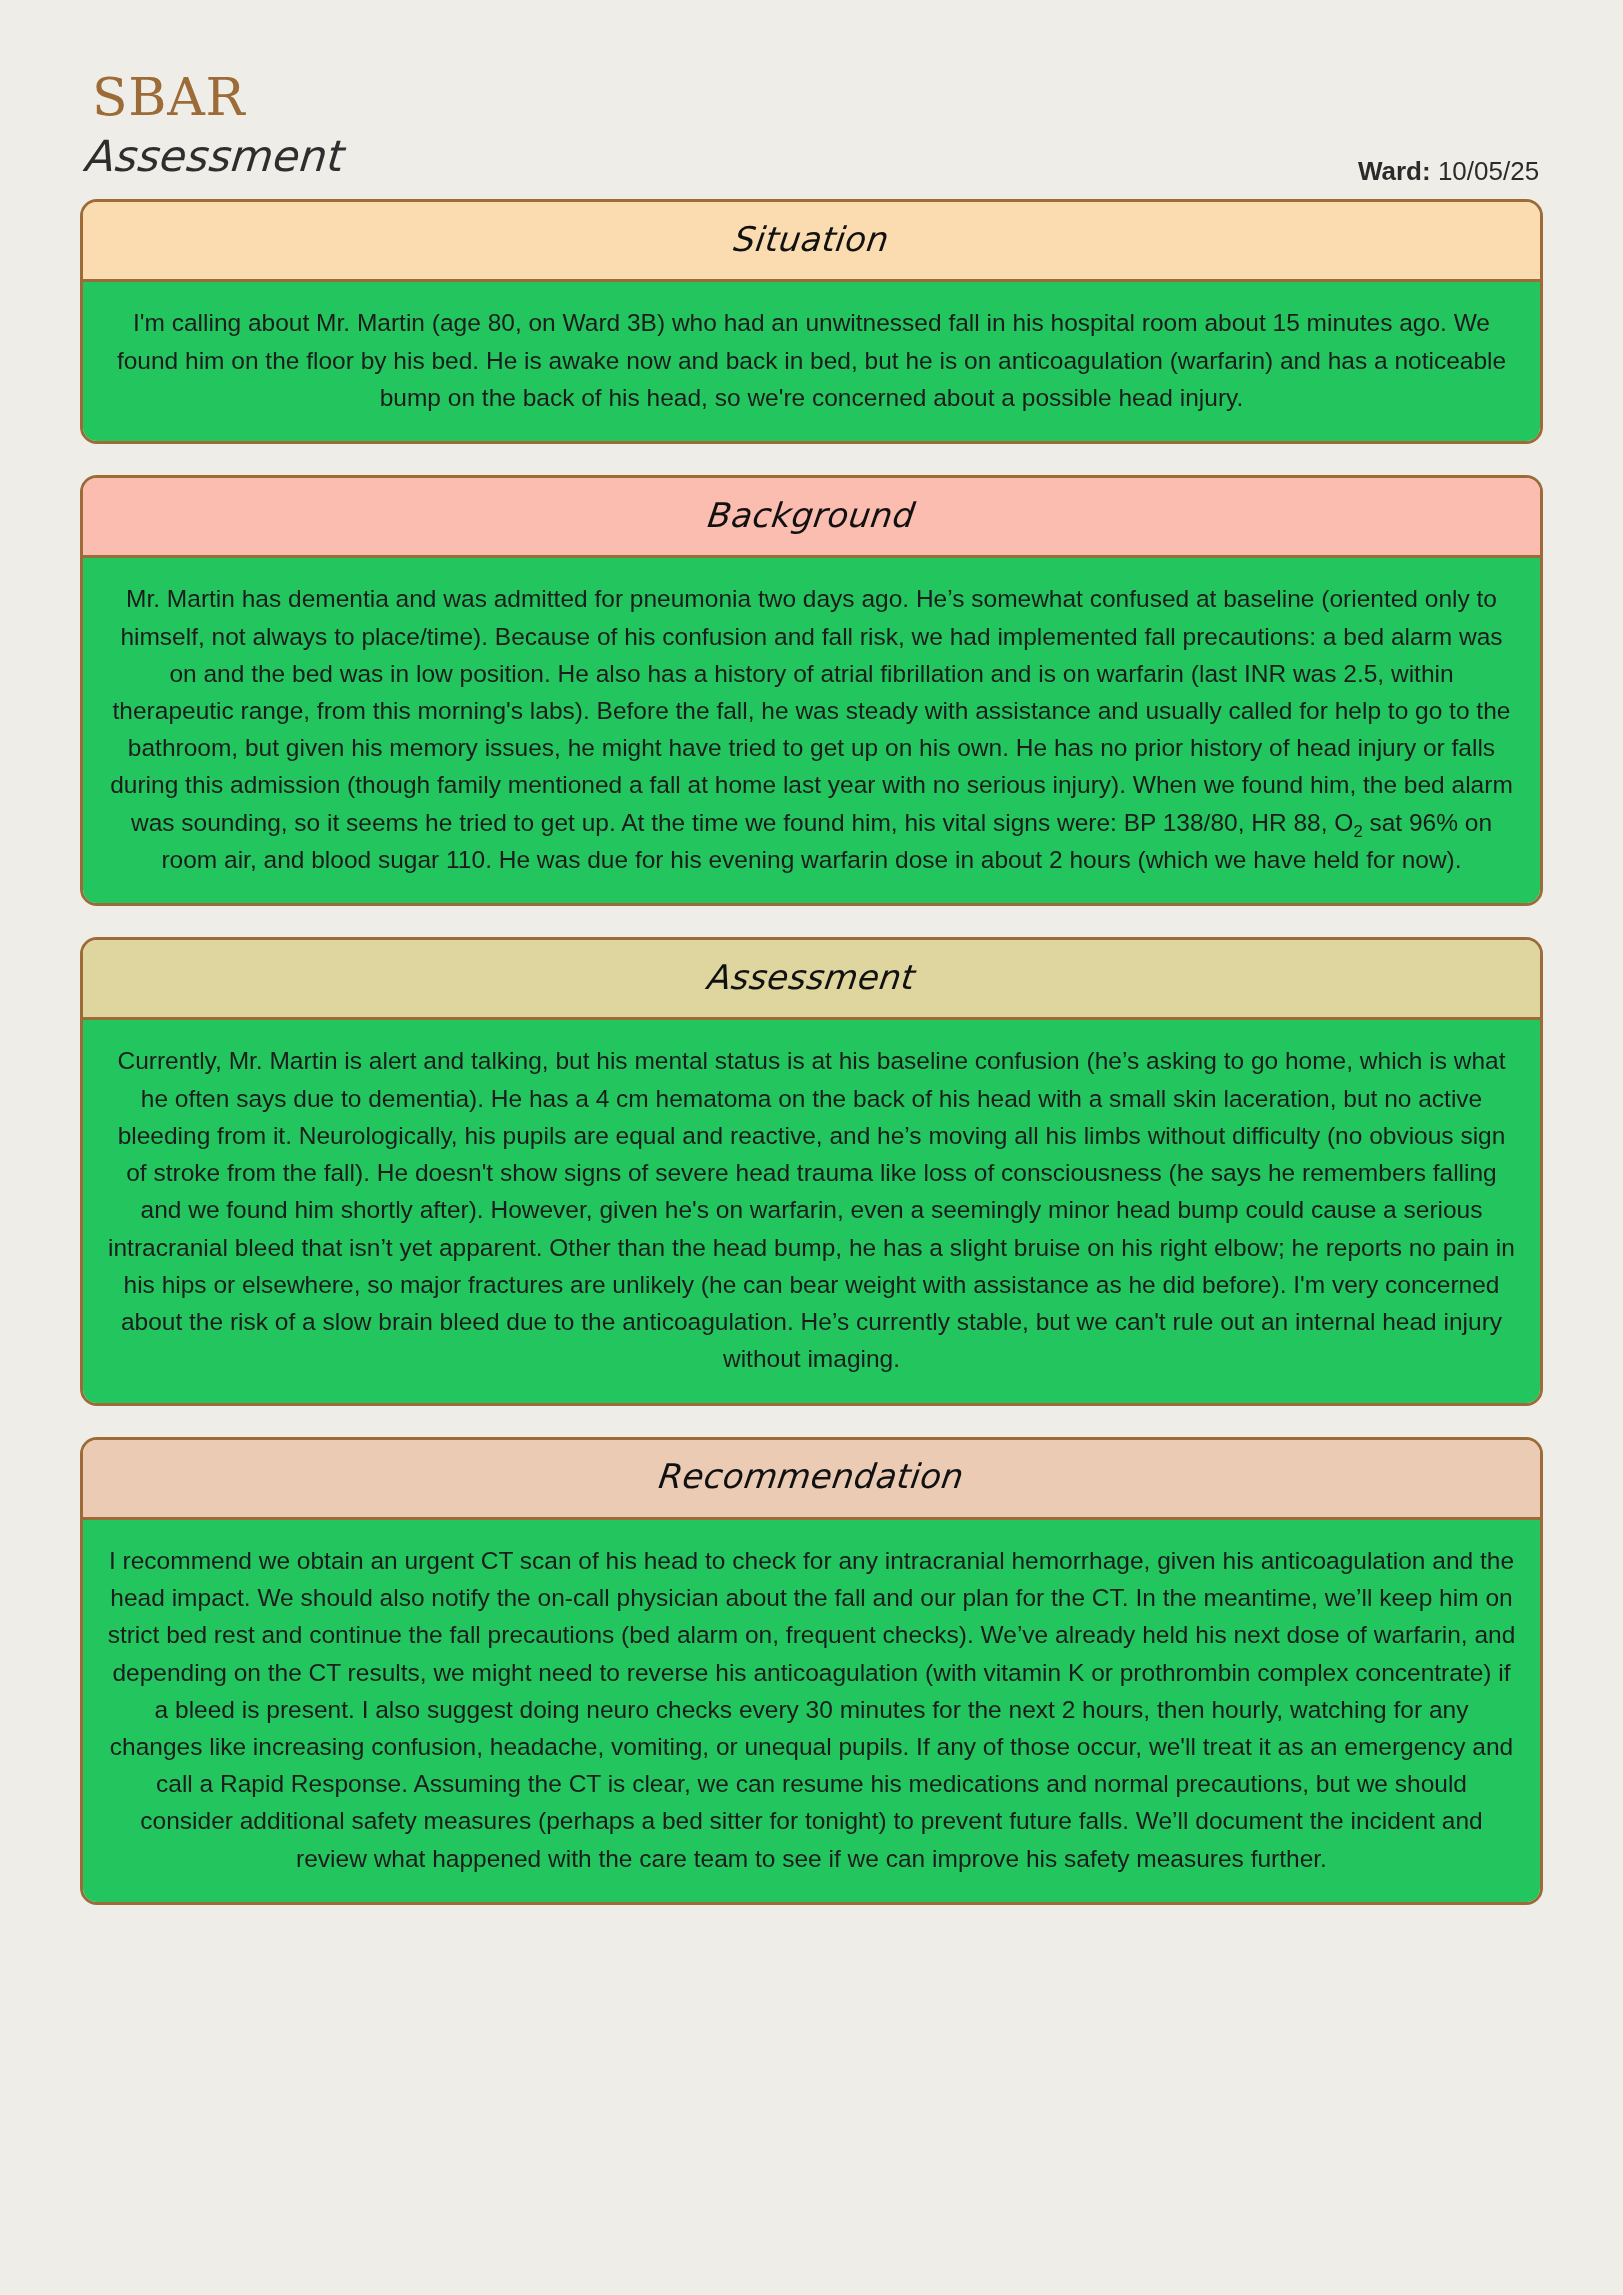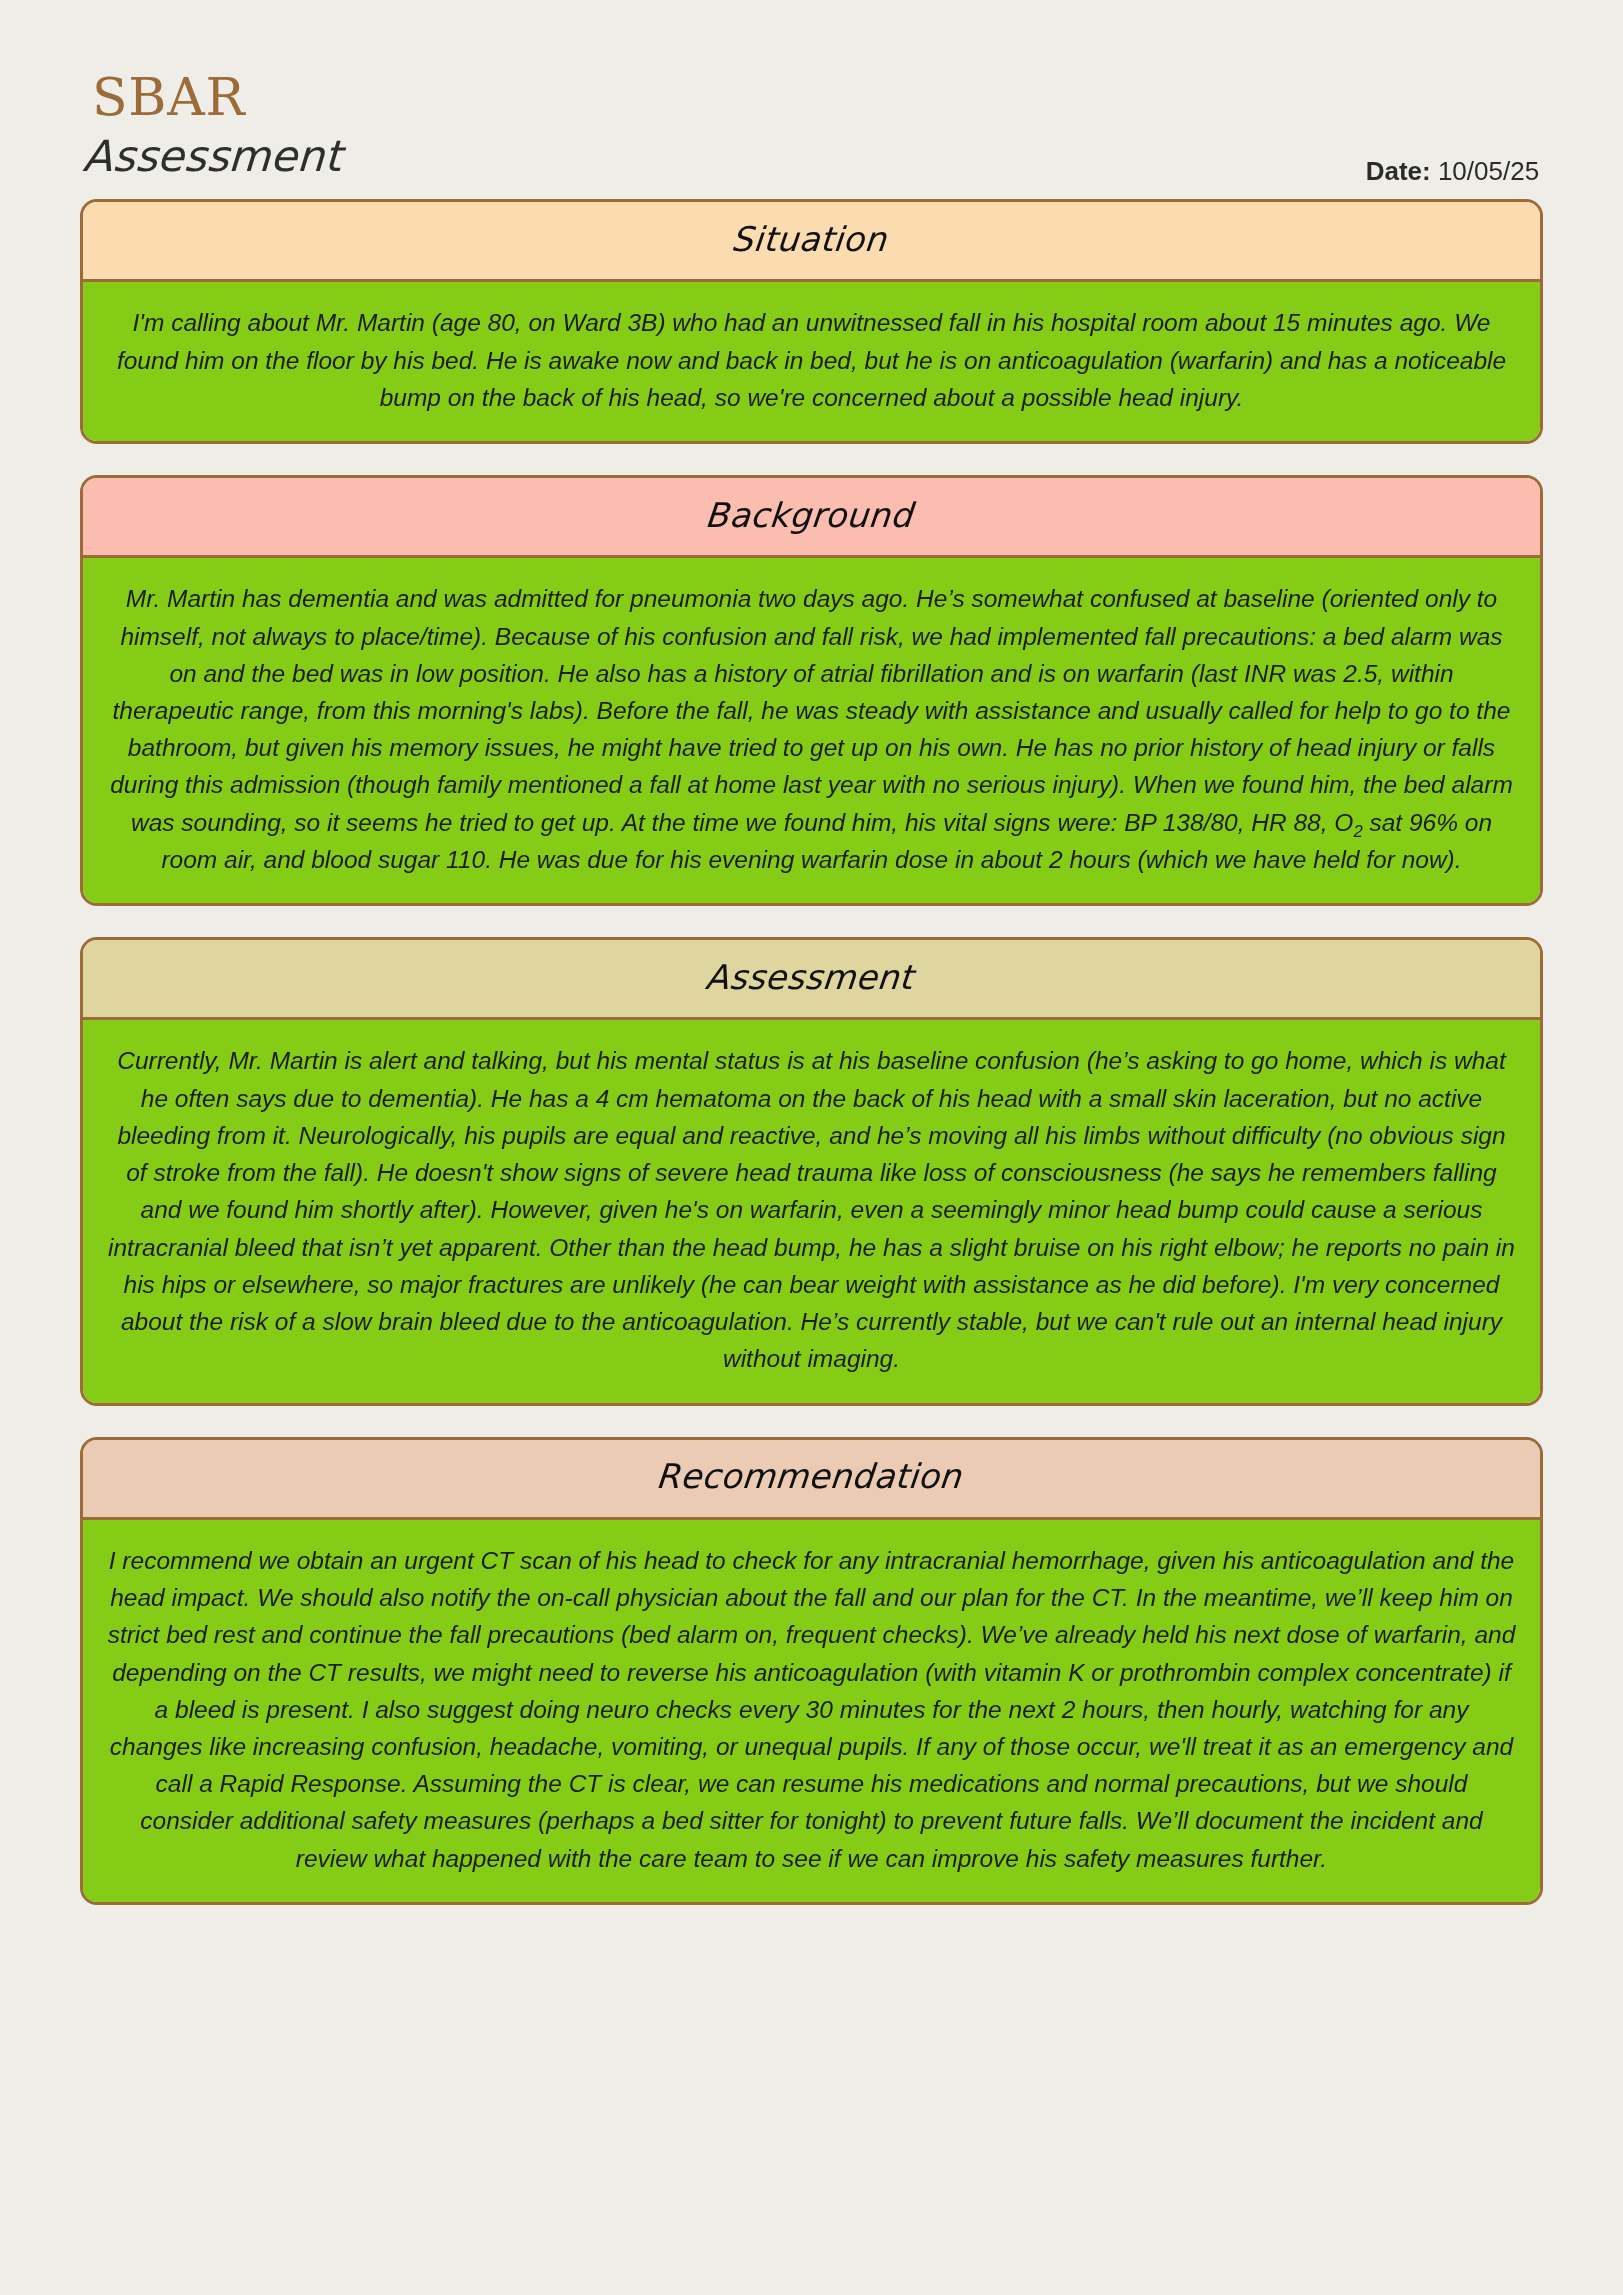--- a/index.html
+++ b/index.html
@@ -82,23 +82,22 @@
     font-family: "DejaVu Sans", sans-serif;
     font-style: italic;
     font-size: 34px;
     line-height: 1.05;
     color: #111111;
     letter-spacing: 0.3px;
     transform: skewX(-8deg);
     display: inline-block;
   }
   .card-body {
-    background: #84cc16;
+    background: #22c55e;
     padding: 22px 23.6px 25px 23.6px;
-    font-style: italic;
   }
   .card-body-text {
     font-family: "Liberation Sans", sans-serif;
     font-size: 24.5px;
     line-height: 1.52;
     color: #1d1d1d;
     text-align: center;
     text-align-last: center;
     margin: 0;
     hyphens: none;
@@ -117,21 +116,21 @@
 </style>
 </head>
 <body>
 
 <div class="page">
 
   <div class="masthead">
     <h1 class="brand-title">SBAR</h1>
     <div class="brand-subtitle">Assessment</div>
     <div class="date-line">
-      <span class="date-label">Date:</span>
+      <span class="date-label">Ward:</span>
       <span class="date-value">10/05/25</span>
     </div>
   </div>
 
   <section class="card">
     <div class="card-header hdr-situation">
       <span class="card-header-text">Situation</span>
     </div>
     <div class="card-body">
       <p class="card-body-text">I'm calling about Mr. Martin (age 80, on Ward 3B) who had an unwitnessed fall in his hospital room about 15 minutes ago. We found him on the floor by his bed. He is awake now and back in bed, but he is on anticoagulation (warfarin) and has a noticeable bump on the back of his head, so we're concerned about a possible head injury.</p>

